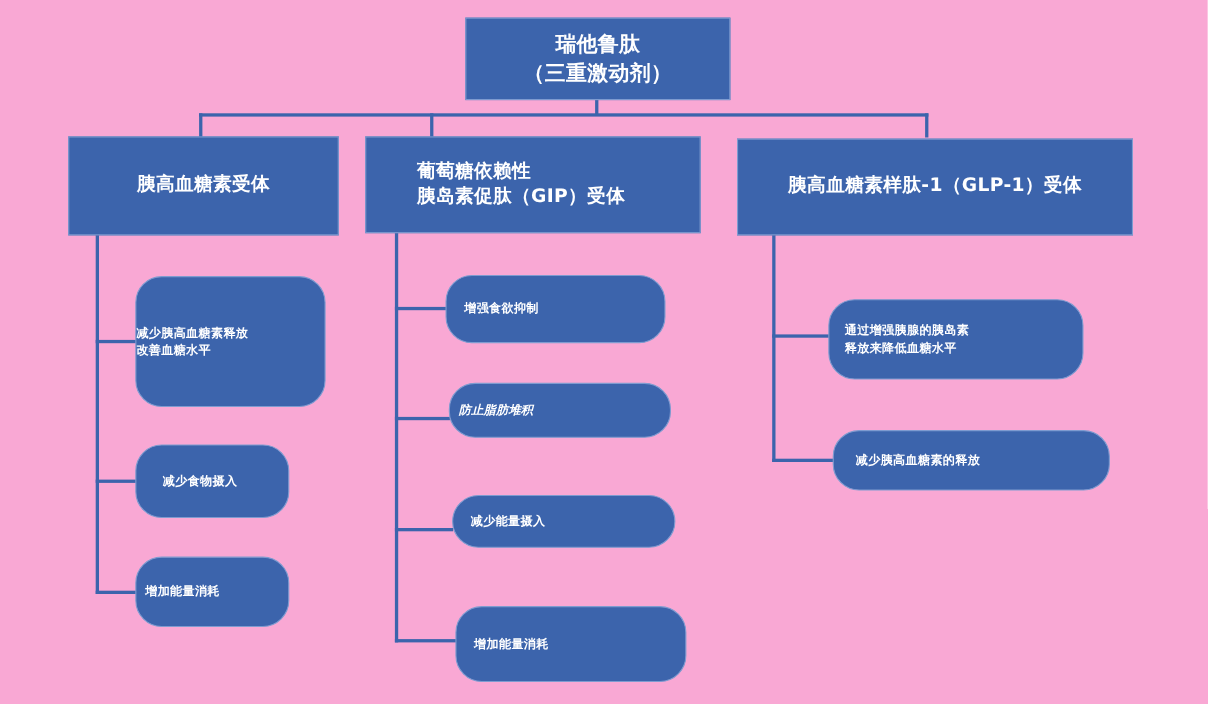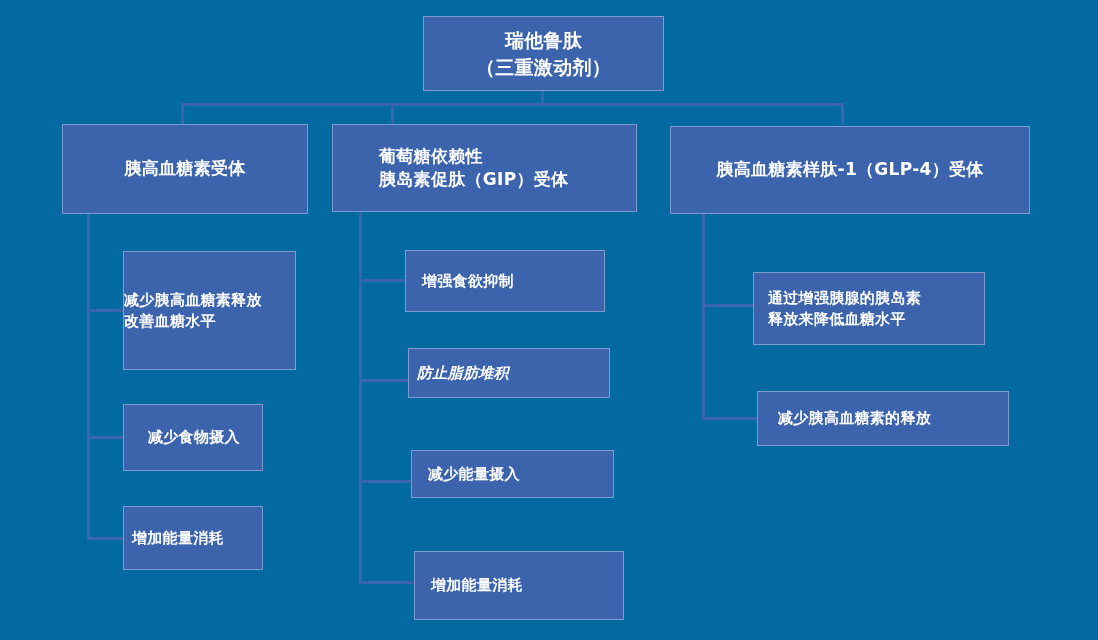--- a/index.html
+++ b/index.html
@@ -7,21 +7,21 @@
     padding: 0;
     background: #ffffff;
   }
   body {
     font-family: "DejaVu Sans", "Liberation Sans", sans-serif;
   }
   #canvas {
     position: relative;
     width: 1098px;
     height: 640px;
-    background: #0369a1;
+    background: #f9a8d4;
     overflow: hidden;
   }
   .node {
     position: absolute;
     box-sizing: border-box;
     background: #3C64AC;
     border: 1px solid #7E9BD0;
     color: #ffffff;
     font-weight: bold;
     display: flex;
@@ -38,21 +38,22 @@
     justify-content: flex-start;
     text-align: left;
   }
   .node-root {
     font-size: 19px;
   }
   .node-branch {
     font-size: 17px;
   }
   .node-leaf {
-    font-size: 15px;
+    font-size: 11px;
+    border-radius: 24px;
   }
   .conn {
     position: absolute;
     background: #3C64AC;
   }
   .conn-v { width: 3px; }
   .conn-h { height: 3px; }
 </style>
 </head>
 <body>
@@ -89,21 +90,21 @@
   <div class="conn conn-h" style="left:359px; top:279px; width:47px; height:3px;"></div>
   <div class="conn conn-h" style="left:359px; top:379px; width:50px; height:3px;"></div>
   <div class="conn conn-h" style="left:359px; top:480px; width:53px; height:3px;"></div>
   <div class="conn conn-h" style="left:359px; top:581px; width:56px; height:3px;"></div>
 
   <div class="node node-leaf leftpad" style="left:405px; top:250px; width:200px; height:62px; padding-left:16px;">增强食欲抑制</div>
   <div class="node node-leaf leftpad" style="left:408px; top:348px; width:202px; height:50px; padding-left:8px;font-style:italic;">防止脂肪堆积</div>
   <div class="node node-leaf leftpad" style="left:411px; top:450px; width:203px; height:48px; padding-left:16px;">减少能量摄入</div>
   <div class="node node-leaf leftpad" style="left:414px; top:551px; width:210px; height:69px; padding-left:16px;">增加能量消耗</div>
 
-  <div class="node node-branch center" style="left:670px; top:126px; width:360px; height:88px;">胰高血糖素样肽-1（GLP-4）受体</div>
+  <div class="node node-branch center" style="left:670px; top:126px; width:360px; height:88px;">胰高血糖素样肽-1（GLP-1）受体</div>
 
   <div class="conn conn-v" style="left:702px; top:214px; width:3px; height:206px;"></div>
   <div class="conn conn-h" style="left:702px; top:304px; width:52px; height:3px;"></div>
   <div class="conn conn-h" style="left:702px; top:417px; width:56px; height:3px;"></div>
 
   <div class="node node-leaf leftpad" style="left:753px; top:272px; width:232px; height:73px; padding-left:14px;">通过增强胰腺的胰岛素
 释放来降低血糖水平</div>
   <div class="node node-leaf leftpad" style="left:757px; top:391px; width:252px; height:55px; padding-left:20px;">减少胰高血糖素的释放</div>
 
 </div>

